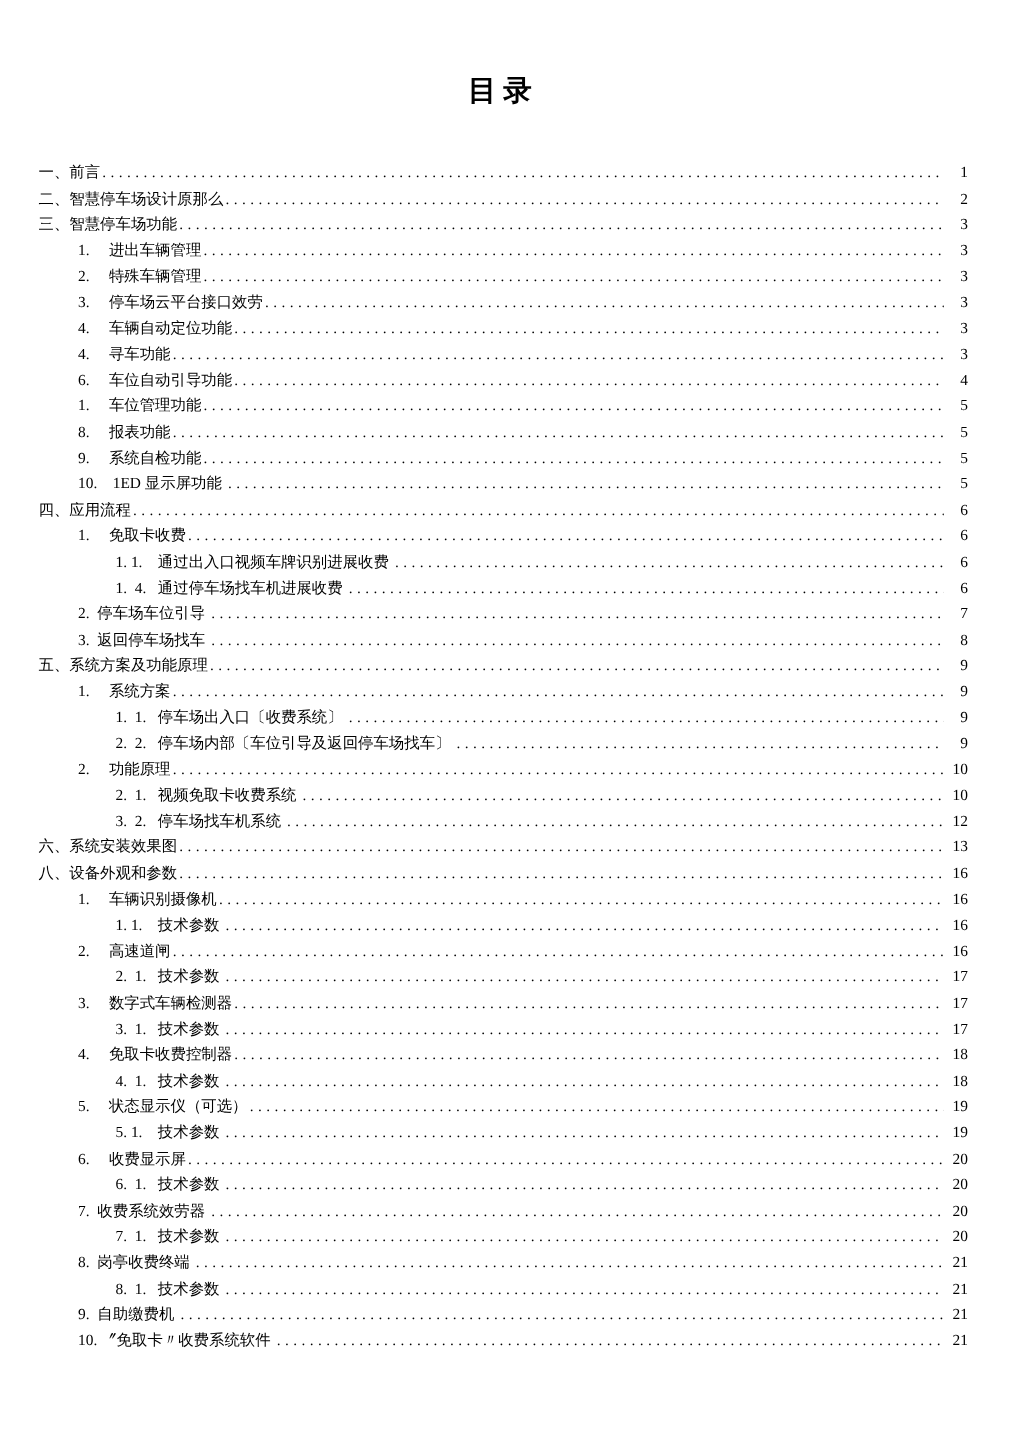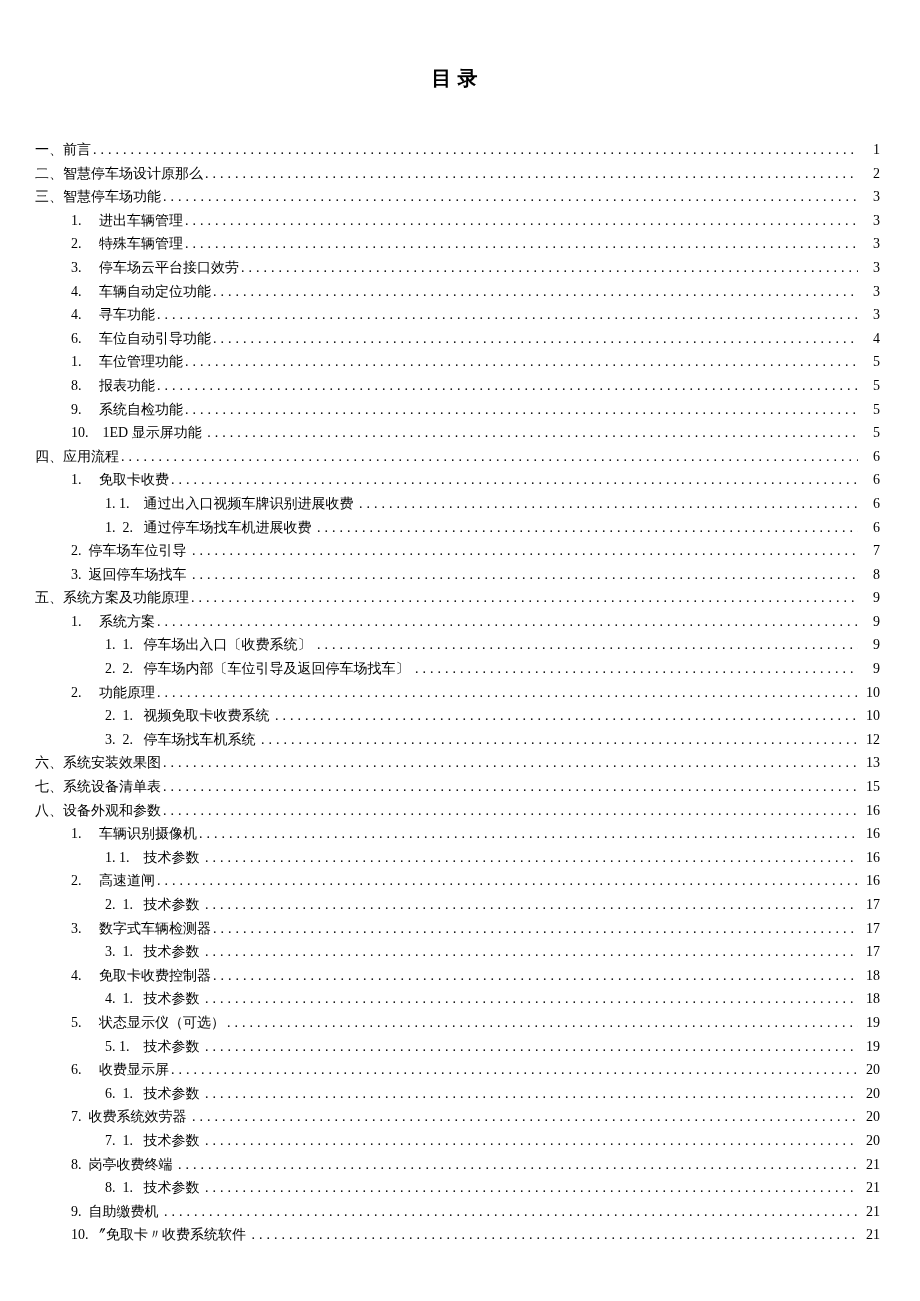--- a/index.html
+++ b/index.html
@@ -12,21 +12,21 @@
   }
   .page {
     width: 920px;
     min-height: 1301px;
     margin: 0 auto;
     box-sizing: border-box;
     padding: 65px 40px 40px 35px;
   }
   .title {
     text-align: center;
-    font-size: 20px;
+    font-size: 26px;
     font-weight: bold;
     letter-spacing: 6px;
     margin-bottom: 46px;
   }
   .toc-line {
     display: flex;
     align-items: baseline;
     line-height: 23.6px;
     white-space: nowrap;
     overflow: hidden;
@@ -133,21 +133,21 @@
         <span class="toc-label">1.     免取卡收费</span>
         <span class="toc-leader"></span>
         <span class="toc-page">6</span>
       </div>
       <div class="toc-line indent-2">
         <span class="toc-label">1. 1.    通过出入口视频车牌识别进展收费 </span>
         <span class="toc-leader"></span>
         <span class="toc-page">6</span>
       </div>
       <div class="toc-line indent-2">
-        <span class="toc-label">1.  2.   通过停车场找车机进展收费 </span>
+        <span class="toc-label">1.  4.   通过停车场找车机进展收费 </span>
         <span class="toc-leader"></span>
         <span class="toc-page">6</span>
       </div>
       <div class="toc-line indent-1">
         <span class="toc-label">2.  停车场车位引导 </span>
         <span class="toc-leader"></span>
         <span class="toc-page">7</span>
       </div>
       <div class="toc-line indent-1">
         <span class="toc-label">3.  返回停车场找车 </span>
@@ -186,25 +186,20 @@
       </div>
       <div class="toc-line indent-2">
         <span class="toc-label">3.  2.   停车场找车机系统 </span>
         <span class="toc-leader"></span>
         <span class="toc-page">12</span>
       </div>
       <div class="toc-line indent-0">
         <span class="toc-label">六、系统安装效果图</span>
         <span class="toc-leader"></span>
         <span class="toc-page">13</span>
-      </div>
-      <div class="toc-line indent-0">
-        <span class="toc-label">七、系统设备清单表</span>
-        <span class="toc-leader"></span>
-        <span class="toc-page">15</span>
       </div>
       <div class="toc-line indent-0">
         <span class="toc-label">八、设备外观和参数</span>
         <span class="toc-leader"></span>
         <span class="toc-page">16</span>
       </div>
       <div class="toc-line indent-1">
         <span class="toc-label">1.     车辆识别摄像机</span>
         <span class="toc-leader"></span>
         <span class="toc-page">16</span>

